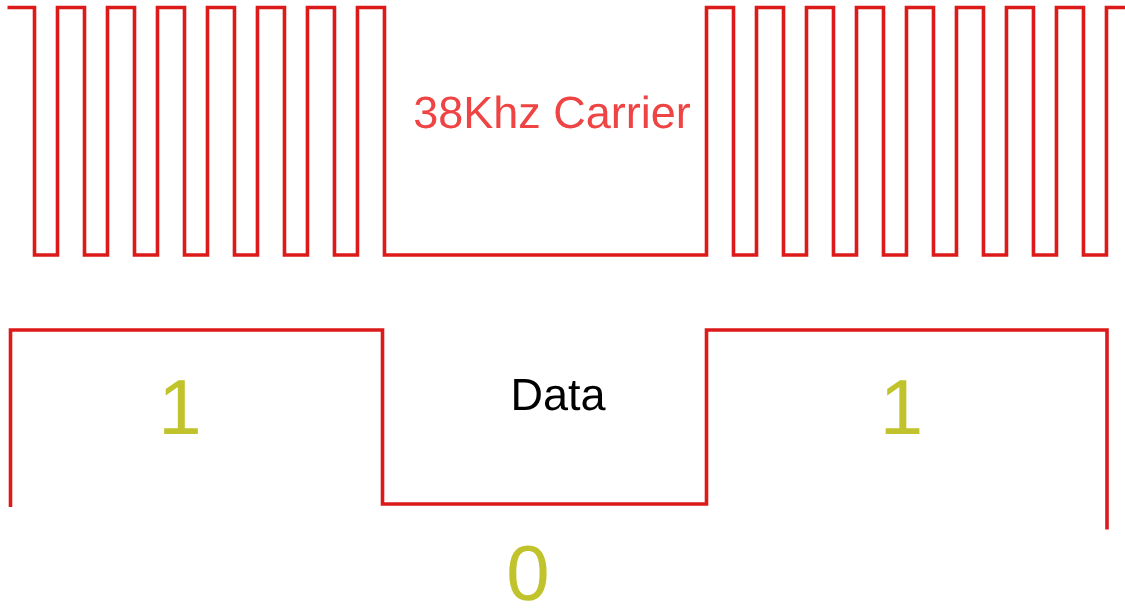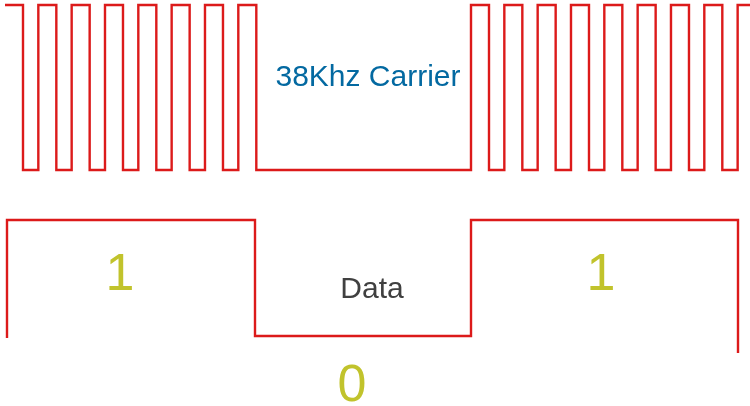--- a/index.html
+++ b/index.html
@@ -36,22 +36,22 @@
 </style>
 </head>
 <body>
 
 <div class="stage">
   <svg width="750" height="406" viewBox="0 0 750 406">
     <path id="carrier-path" fill="none" d="M 5 5 H 23 V 170 H 38.33 V 5 H 56.33 V 170 H 71.66 V 5 H 89.66 V 170 H 104.99 V 5 H 122.99 V 170 H 138.32 V 5 H 156.32 V 170 H 171.65 V 5 H 189.65 V 170 H 204.98000000000002 V 5 H 222.98000000000002 V 170 H 238.31000000000003 V 5 H 256.31000000000006 V 170 H 471 V 5 H 489 V 170 H 504.33 V 5 H 522.3299999999999 V 170 H 537.66 V 5 H 555.66 V 170 H 570.99 V 5 H 588.99 V 170 H 604.32 V 5 H 622.32 V 170 H 637.6500000000001 V 5 H 655.6500000000001 V 170 H 670.9800000000001 V 5 H 688.9800000000001 V 170 H 704.3100000000002 V 5 H 722.3100000000002 V 170 H 737.6400000000002 V 5 H 750" stroke="#dc1a1a" stroke-width="2.4"></path>
     <path id="data-path" fill="none" d="M 7 338 L 7 220 L 255 220 L 255 336 L 471 336 L 471 220 L 738 220 L 738 353" stroke="#dc1a1a" stroke-width="2.4"></path>
   </svg>
 
-  <div class="sig-label blue-label" style="left: 368px; top: 76px; color: #0369a1;">38Khz Carrier</div>
+  <div class="sig-label blue-label" style="left: 368px; top: 76px; color: #ef4444;">38Khz Carrier</div>
 
-  <div class="sig-label blue-label" style="left: 372px; top: 288px; color: #404040;">Data</div>
+  <div class="sig-label blue-label" style="left: 372px; top: 264px; color: #000000;">Data</div>
 
   <div class="sig-label bit-label" style="left: 120px; top: 272px; color: rgb(193, 195, 44);">1</div>
 
   <div class="sig-label bit-label" style="left: 352px; top: 383px; color: rgb(193, 195, 44);">0</div>
 
   <div class="sig-label bit-label" style="left: 601px; top: 272px; color: rgb(193, 195, 44);">1</div>
 </div>
 
 </body></html>

